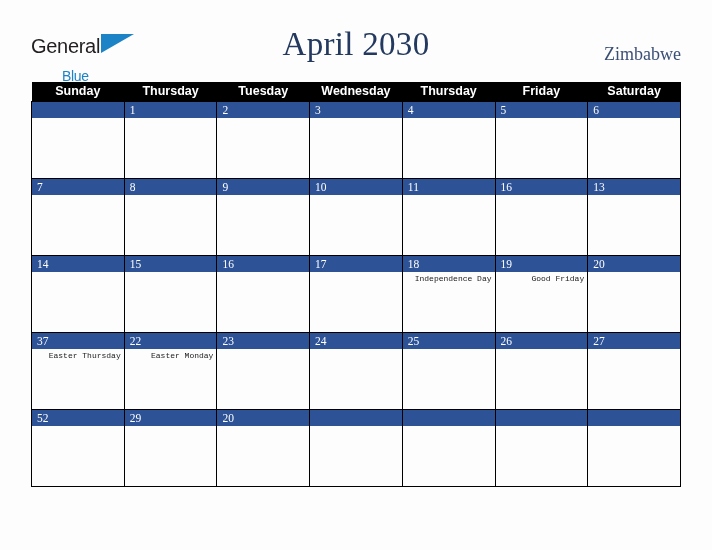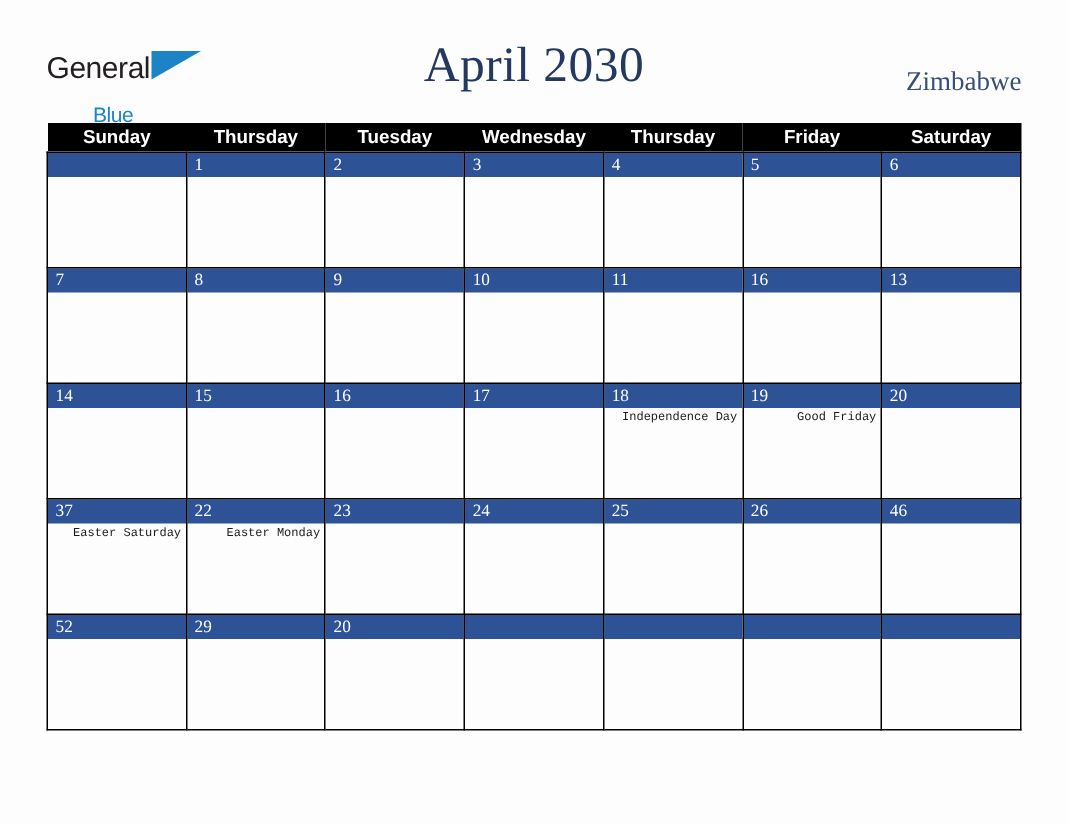--- a/index.html
+++ b/index.html
@@ -258,21 +258,21 @@
           </td>
           <td>
             <div class="daybar">20</div>
             <div class="events"></div>
           </td>
         </tr>
         <tr>
           <td>
             <div class="daybar">37</div>
             <div class="events">
-              <div class="event">Easter Saturday</div>
+              <div class="event">Easter Thursday</div>
             </div>
           </td>
           <td>
             <div class="daybar">22</div>
             <div class="events">
               <div class="event">Easter Monday</div>
             </div>
           </td>
           <td>
             <div class="daybar">23</div>
@@ -284,21 +284,21 @@
           </td>
           <td>
             <div class="daybar">25</div>
             <div class="events"></div>
           </td>
           <td>
             <div class="daybar">26</div>
             <div class="events"></div>
           </td>
           <td>
-            <div class="daybar">46</div>
+            <div class="daybar">27</div>
             <div class="events"></div>
           </td>
         </tr>
         <tr>
           <td>
             <div class="daybar">52</div>
             <div class="events"></div>
           </td>
           <td>
             <div class="daybar">29</div>

